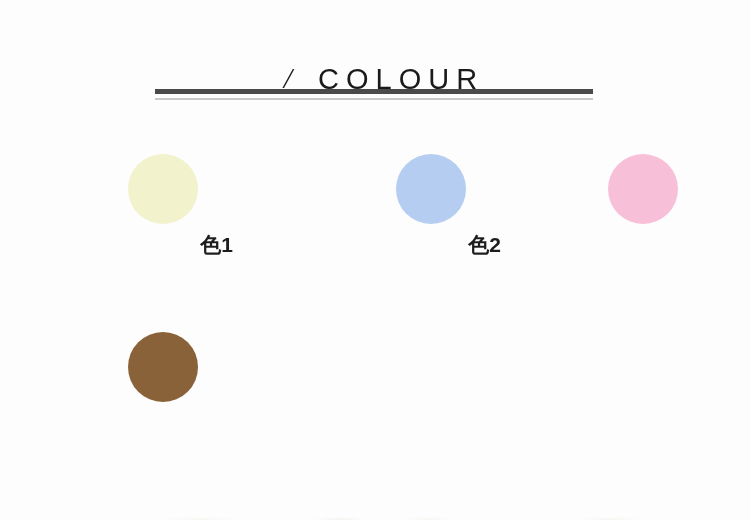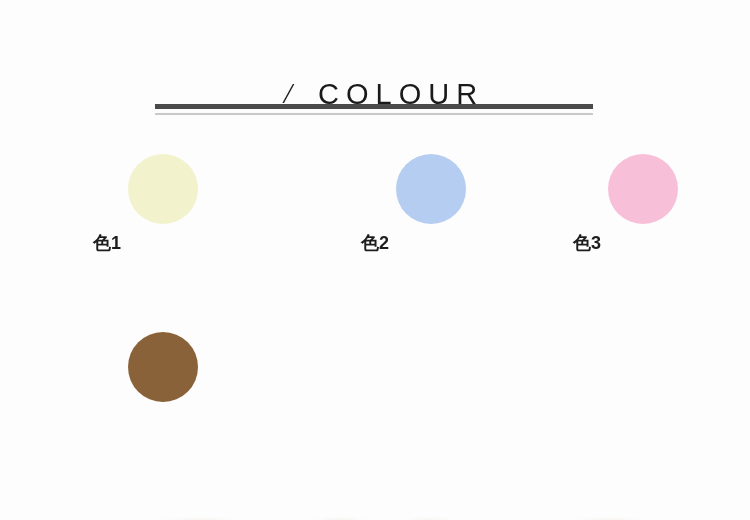--- a/index.html
+++ b/index.html
@@ -15,21 +15,20 @@
     position: relative;
   }
 
   
   #header-block {
     position: absolute;
     left: 0;
     top: 0;
     width: 750px;
     height: 110px;
-    margin-top: 15px;
   }
   #header-title {
     position: absolute;
     left: 0;
     top: 44px;
     width: 750px;
     text-align: center;
     white-space: pre;
   }
   #title-slash {
@@ -112,22 +111,22 @@
   .swatch-dot {
     width: 70px;
     height: 70px;
     border-radius: 50%;
   }
 
   .swatch-label {
     position: absolute;
     top: 104px;
     width: 140px;
-    text-align: left;
-    font-size: 18px;
+    text-align: right;
+    font-size: 21px;
     color: #1d1d1d;
     line-height: 1;
   }
   .col-1 .swatch-label { left: 93px; }
   .col-2 .swatch-label { left: 93px; }
   .col-3 .swatch-label { left: 93px; }
 
   .row-top .swatch-label { font-weight: 700; }
   .row-bottom .swatch-label { font-weight: 400; color: #2a2a2a; }
 
@@ -177,21 +176,20 @@
       <div class="swatch-dot-wrap">
         <div class="swatch-dot" style="background: rgb(181, 205, 240);"></div>
       </div>
       <div class="swatch-label">色2</div>
     </div>
 
     <div class="swatch-cell col-3">
       <div class="swatch-dot-wrap">
         <div class="swatch-dot" style="background: rgb(248, 192, 216);"></div>
       </div>
-      <div class="swatch-label">色3</div>
     </div>
 
   </div>
 
   <div class="swatch-row row-bottom">
 
     <div class="swatch-cell col-1">
       <div class="swatch-dot-wrap">
         <div class="swatch-dot" style="background: rgb(138, 98, 57);"></div>
       </div>

